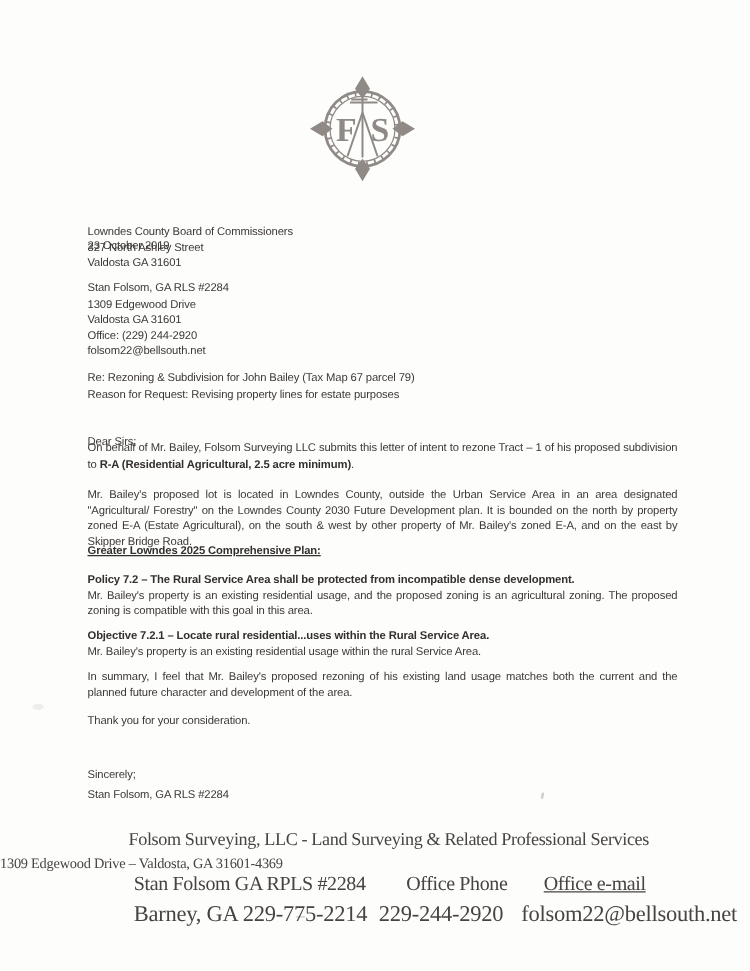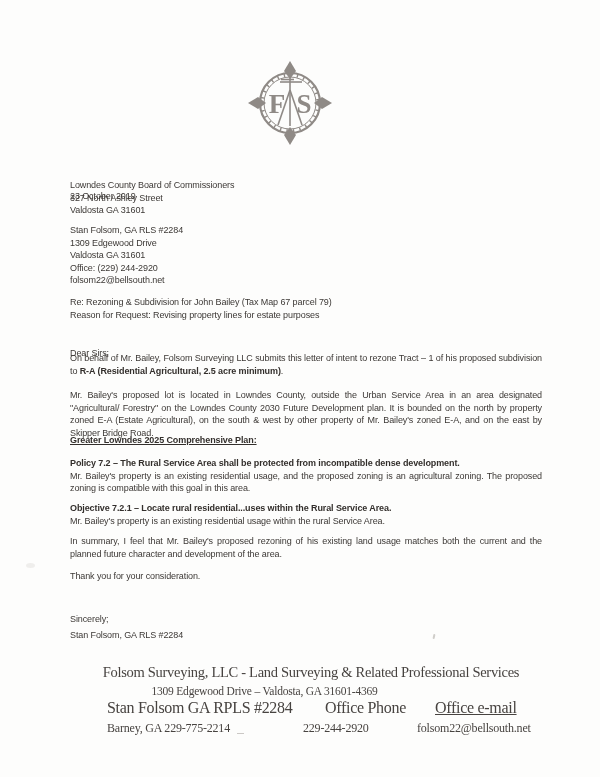--- a/index.html
+++ b/index.html
@@ -20,23 +20,23 @@
     font-size:9px;
     line-height:12.6px;
     letter-spacing:-0.1px;
   }
   .just{text-align:justify;}
   .b{font-weight:bold;color:#332f2c;}
   .u{text-decoration:underline;}
   .logo-wrap{position:absolute;left:247px;top:60px;width:86px;height:86px;}
   .footer-line{position:absolute;font-family:"Liberation Serif", serif;color:#474340;white-space:nowrap;}
   .f-company{left:0;top:664px;width:600px;text-align:center;font-size:14.5px;letter-spacing:-0.3px;transform:translateX(11px);}
-  .f-address{left:0;top:685px;width:529px;text-align:center;font-size:11.5px;letter-spacing:-0.2px;}
+  .f-address{left:0;top:685px;width:529px;text-align:left;font-size:11.5px;letter-spacing:-0.2px;}
   .f-col-title{top:699px;font-size:16px;letter-spacing:-0.3px;}
-  .f-col-value{top:721px;font-size:12px;letter-spacing:-0.2px;}
+  .f-col-value{top:721px;font-size:18px;letter-spacing:-0.2px;}
   .artifact{position:absolute;background:#9a948e;}
   .smudge{left:26px;top:563px;width:9px;height:5px;border-radius:50%;opacity:.14;}
   .tick{left:433px;top:634px;width:2px;height:5px;opacity:.45;border-radius:1px;transform:rotate(12deg);}
   .dash{left:237px;top:733px;width:7px;height:1px;opacity:.5;}
 </style>
 </head>
 <body>
 
 <div class="page">
 

